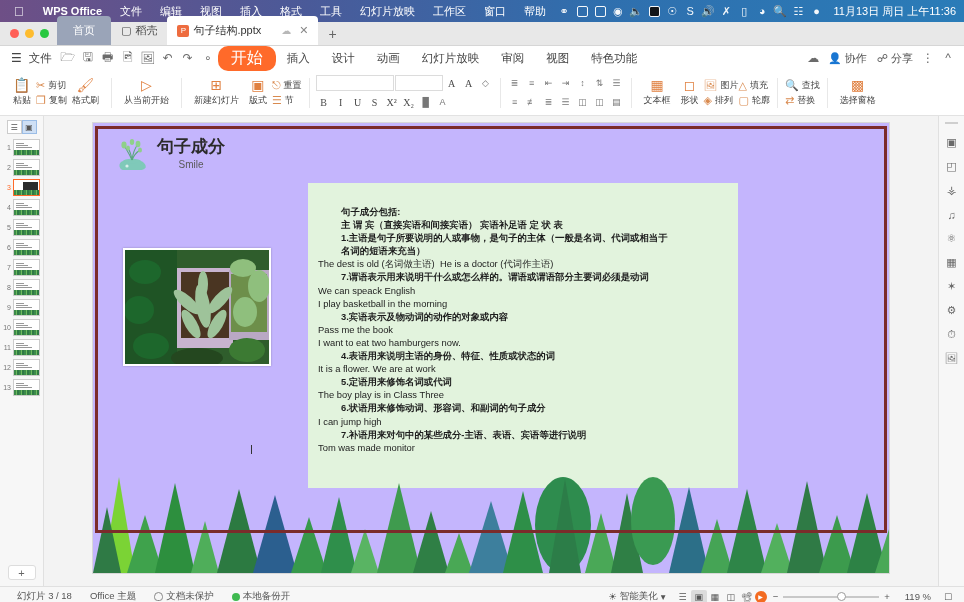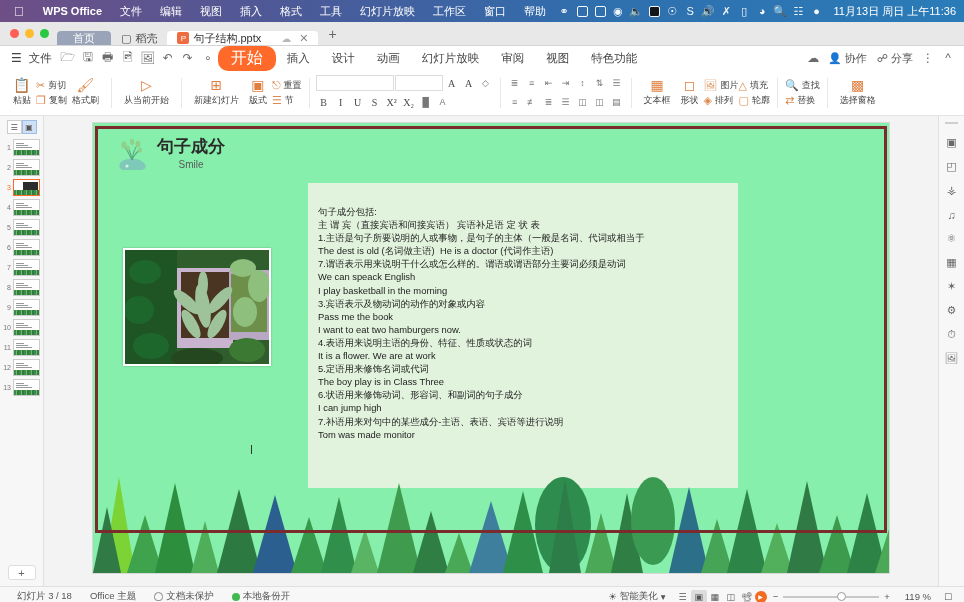--- a/index.html
+++ b/index.html
@@ -30,21 +30,21 @@
 
   
   .tabstrip {
     height: 24px; background: #e8e8e8; display: flex; align-items: flex-end;
     border-bottom: 1px solid #d6d6d6; padding-left: 8px; position: relative;
   }
   .traffic { display: flex; align-items: center; gap: 6px; height: 24px; padding: 0 8px 0 2px; }
   .dot { width: 9px; height: 9px; border-radius: 50%; }
   .dot.r { background: #ff5f57; } .dot.y { background: #febc2e; } .dot.g { background: #28c840; }
   .tab {
-    height: 14px; display: flex; align-items: center; gap: 4px;
+    height: 29px; display: flex; align-items: center; gap: 4px;
     padding: 0 10px; font-size: 11px; color: #444; border-radius: 4px 4px 0 0;
     white-space: nowrap;
   }
   .tab.home { background: #9aa4b8; color:#fff; padding: 0 16px; }
   .tab.active { background: #fff; color: #333; }
   .tab .tico { font-size: 11px; }
   .tab .pico {
     width: 12px; height: 12px; background: #ee6c3f; border-radius: 2px;
     color:#fff; font-size:8px; display:flex;align-items:center;justify-content:center;
   }
@@ -133,21 +133,21 @@
   .addslide {
     width:28px;height:15px;border:1px solid #ddd;border-radius:3px;background:#fff;
     color:#666;font-size:11px;display:flex;align-items:center;justify-content:center;
     margin: 4px 0 6px 0;
   }
 
   
   .canvaswrap { flex:1; display:flex; align-items:flex-start; justify-content:center;
     padding-top: 6px; position: relative; }
   .slide {
-    width: 798px; height: 452px; background: #86efac; border: 1px solid #d8d8d8;
+    width: 798px; height: 452px; background: #c4b5fd; border: 1px solid #d8d8d8;
     position: relative; overflow: hidden;
   }
   .frame {
     position:absolute; left:2px; top:3px; right:2px; bottom:40px;
     border: 3px solid #7b2b2b;
   }
   .titlewrap { position:absolute; left: 22px; top: 14px; display:flex; gap:8px; align-items:flex-start;}
   .cupicon { width: 34px; height: 40px; position: relative; }
   .slide-title { font-size: 17px; font-weight: bold; color: #2b2b2b; line-height:20px;}
   .slide-sub { font-size: 10px; color: #5a5a5a; margin-top:2px;text-align:center; }
@@ -156,21 +156,21 @@
     border: 2px solid #fff; box-shadow: 0 0 2px rgba(0,0,0,.25);
     overflow:hidden; background:#3a6b33;
   }
   .textbox {
     position: absolute; left: 215px; top: 60px; width: 430px; height: 305px;
     background: #e2f3dd; padding: 22px 10px 10px 10px;
   }
   .textbox p {
     font-size: 9.4px; line-height: 13.1px; color: #1d1d1d; white-space: pre-wrap;
   }
-  .textbox p.cn { font-weight: normal; }
+  .textbox p.cn { font-weight: bold; margin-left: 23px; }
   .bottomdeco { position:absolute; left:0; right:0; bottom:0; height: 110px; }
   .redline { position:absolute; left:2px; right:2px; bottom: 40px; height:3px; background:#7b2b2b;}
   .cursor { position:absolute; left: 158px; top: 322px; width:1px;height:9px;background:#333;}
 
   
   .rail {
     width: 26px; background: #f7f7f7; border-left:1px solid #e0e0e0;
     display:flex; flex-direction:column; align-items:center; padding-top:6px; gap:9px;
   }
   .rail .ri {
@@ -627,20 +627,21 @@
           <ellipse cx="72" cy="108" rx="26" ry="10" fill="#24471f"></ellipse>
           <ellipse cx="122" cy="100" rx="18" ry="12" fill="#3c7a33"></ellipse>
         </svg>
       </div>
 
       <div class="textbox">
         <div id="bodylines">
             <p class="cn">句子成分包括:</p>
             <p class="cn">主 谓 宾（直接宾语和间接宾语） 宾语补足语 定 状 表</p>
             <p class="cn">1.主语是句子所要说明的人或事物，是句子的主体（一般是名词、代词或相当于</p>
+            <p class="cn">名词的短语来充当）</p>
             <p class="">The dest is old (名词做主语)  He is a doctor (代词作主语)</p>
             <p class="cn">7.谓语表示用来说明干什么或怎么样的。谓语或谓语部分主要词必须是动词</p>
             <p class="">We can speack English</p>
             <p class="">I play basketball in the morning</p>
             <p class="cn">3.宾语表示及物动词的动作的对象或内容</p>
             <p class="">Pass me the book</p>
             <p class="">I want to eat two hamburgers now.</p>
             <p class="cn">4.表语用来说明主语的身份、特征、性质或状态的词</p>
             <p class="">It is a flower. We are at work</p>
             <p class="cn">5.定语用来修饰名词或代词</p>

